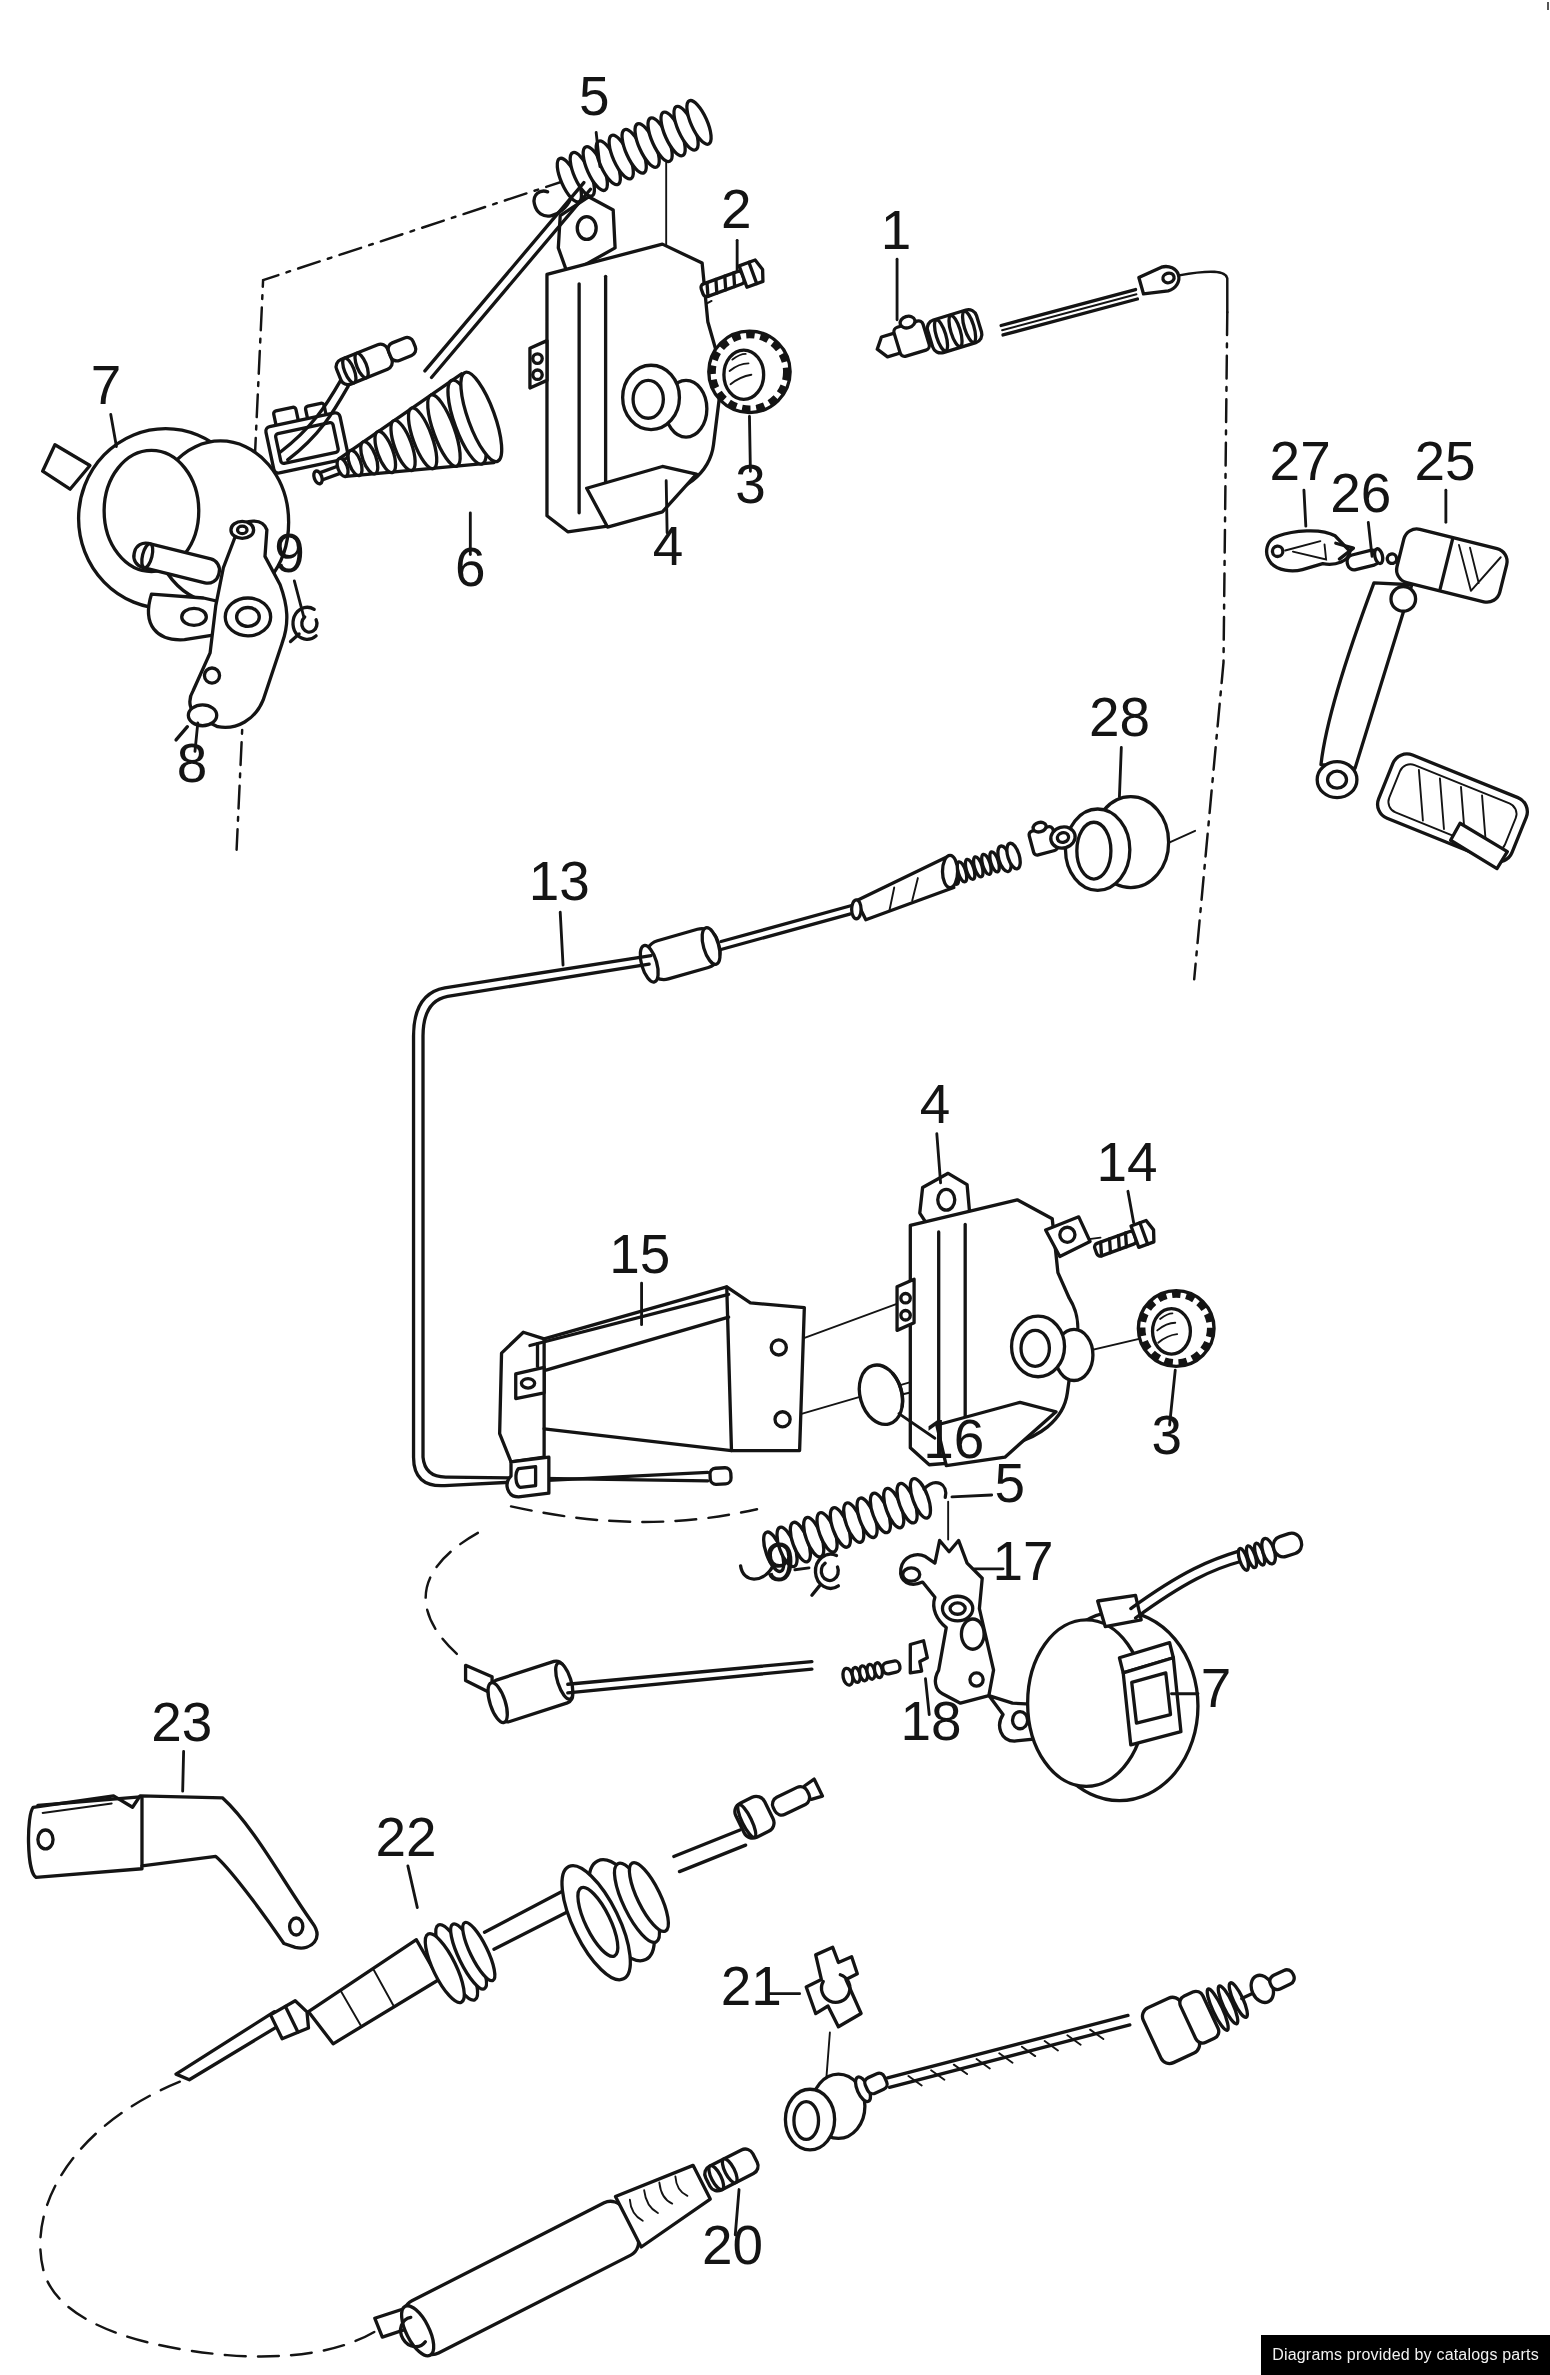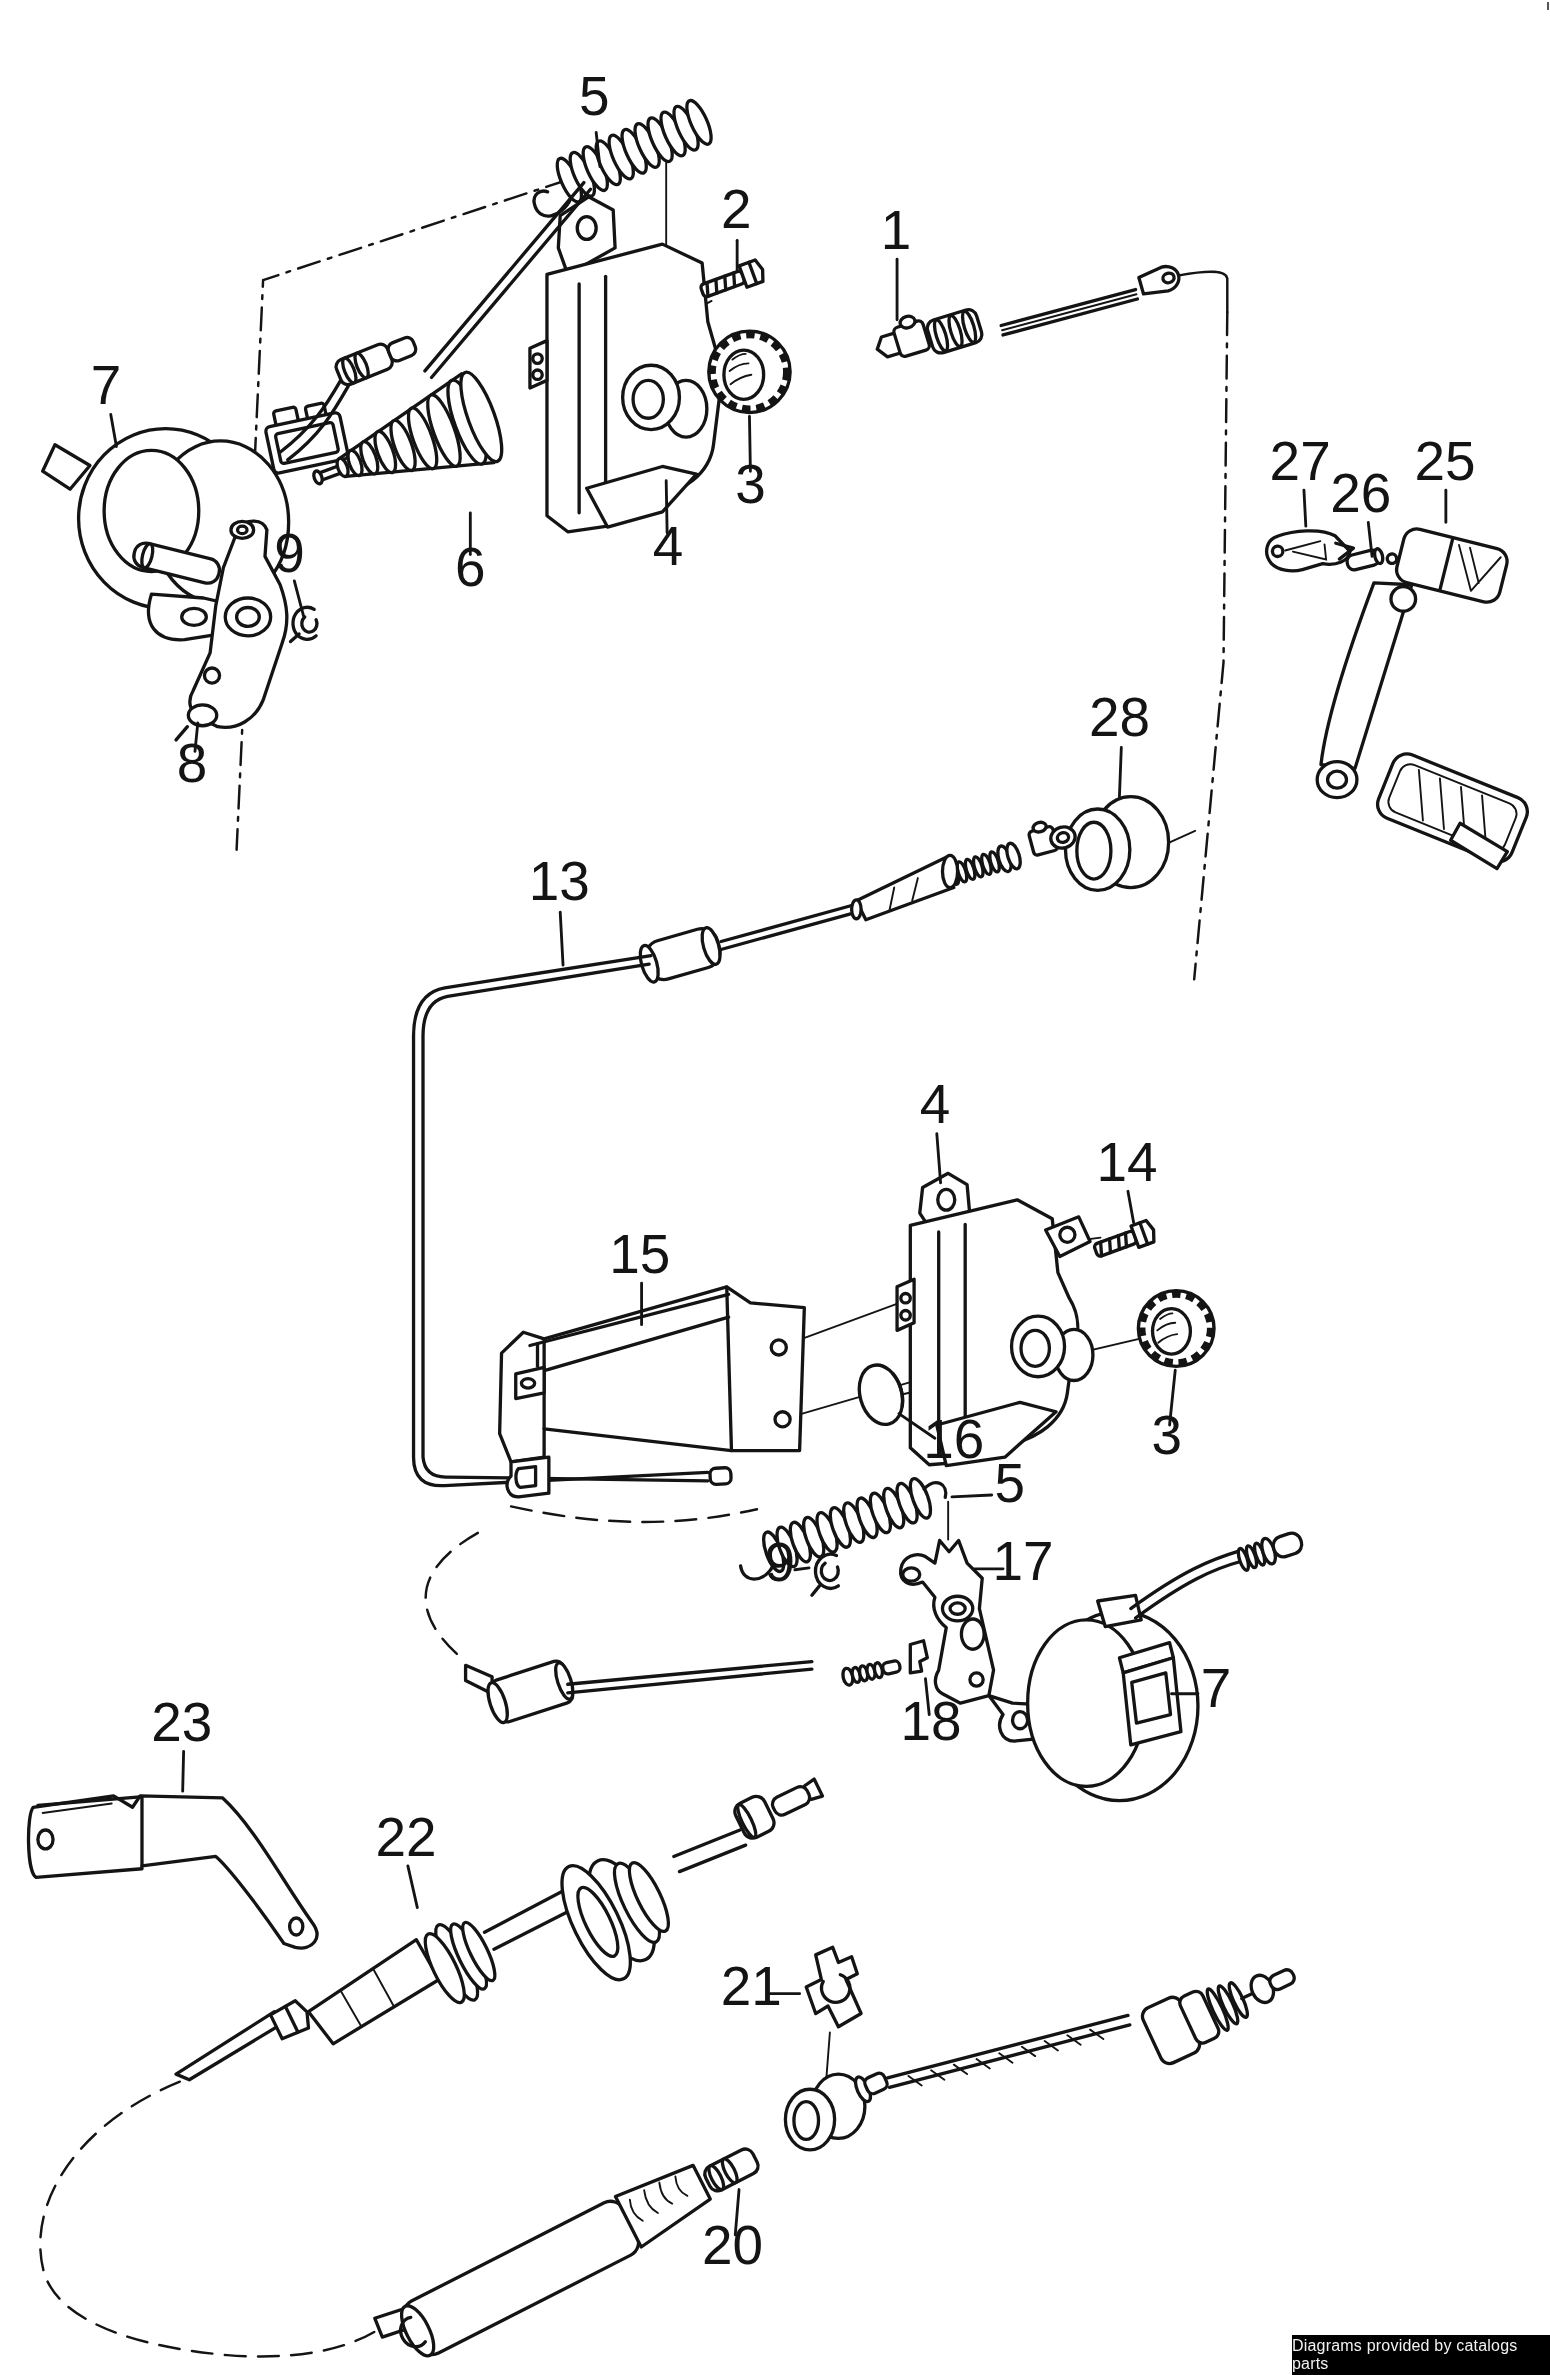--- a/index.html
+++ b/index.html
@@ -26,21 +26,21 @@
   .callout-text{
     font-family:"Liberation Sans", sans-serif;
     font-size:58px;
     fill:var(--ink);
     text-anchor:middle;
   }
   .callout-leader{stroke:var(--ink);stroke-width:3;stroke-linecap:round;}
   .badge{
     position:absolute;
     right:0;bottom:0;
-    width:258px;height:40px;
+    width:289px;height:40px;
     background:var(--badge-bg);
     color:var(--badge-text);
     font-size:16px;
     display:flex;align-items:center;justify-content:center;
     letter-spacing:0.2px;
     margin-left:10px;
   }
   .corner-artifact{
     position:absolute;right:0.9px;top:1.9px;width:6.6px;height:8.5px;
     border-right:2.8px solid #555;

